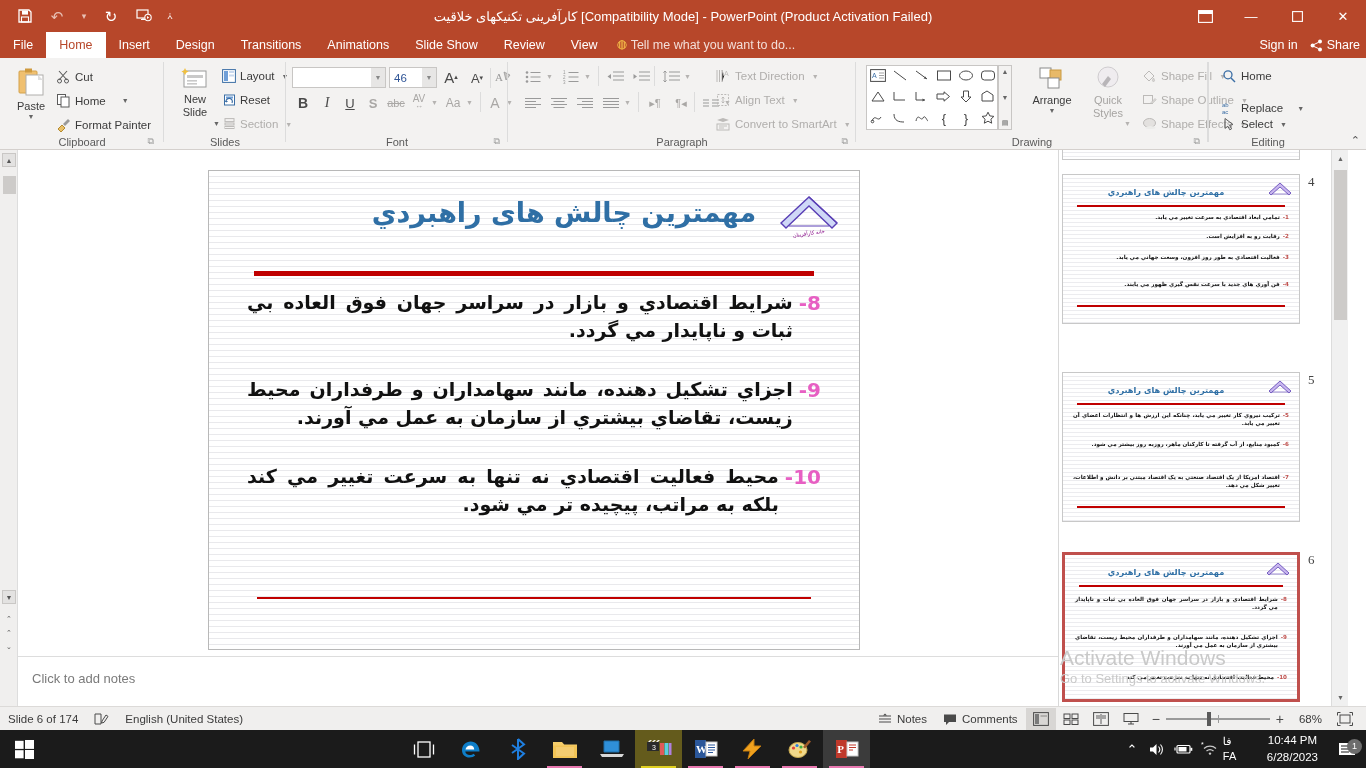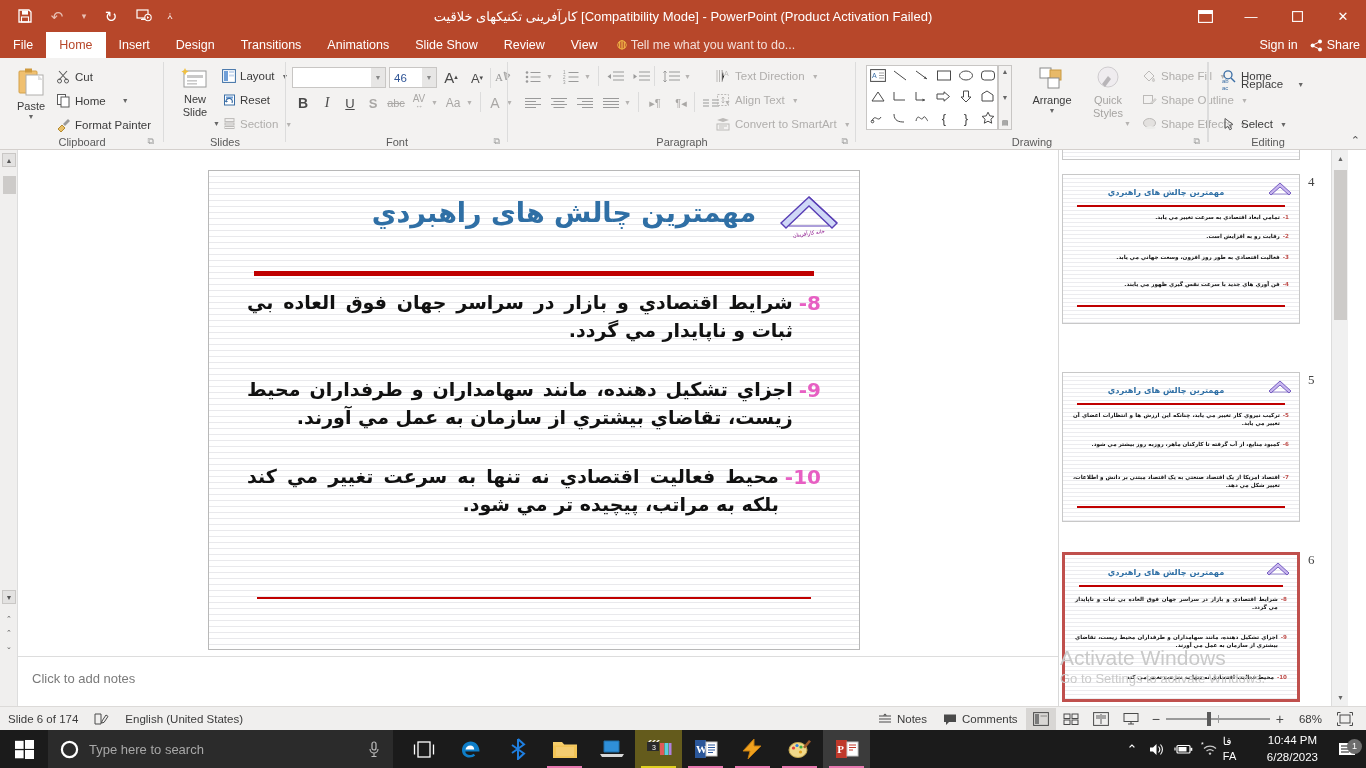--- a/index.html
+++ b/index.html
@@ -705,21 +705,21 @@
     </div>
 
     <div class="rgroup" style="left:1208px; width:158px;">
       <div class="smallitem" style="left:14px; top:11px;">
         <svg width="15" height="14" viewBox="0 0 15 14">
             <circle cx="6" cy="5.8" r="4" fill="none" stroke="#3b6ea5" stroke-width="1.3"></circle>
             <path d="M9 9l4 4" stroke="#3b6ea5" stroke-width="1.5"></path>
           </svg>
         <span>Home</span>
       </div>
-      <div class="smallitem" style="left:14px; top:19px;">
+      <div class="smallitem" style="left:14px; top:43px;">
         <svg width="15" height="14" viewBox="0 0 15 14">
             <text x="0" y="6" font-size="6" fill="#3b6ea5" font-family="Liberation Sans, sans-serif">ab</text>
             <text x="0" y="13" font-size="6" fill="#3b6ea5" font-family="Liberation Sans, sans-serif">ac</text>
           </svg>
         <span>Replace</span>
         <span class="caret" style="margin-left:10px;">▼</span>
       </div>
       <div class="smallitem" style="left:14px; top:59px;">
         <svg width="15" height="14" viewBox="0 0 15 14">
             <path d="M3 1.5l8 6-3.4.7 2 3.6-1.8 1-2-3.6-2.8 2.2z" fill="none" stroke="#5b5b5b" stroke-width="1"></path>
@@ -952,30 +952,20 @@
 
   <div class="taskbar">
     <div class="tb-start">
       <svg width="19" height="19" viewBox="0 0 19 19">
           <rect x="0" y="0.8" width="8.6" height="8.1" fill="#fff"></rect>
           <rect x="10" y="0" width="9" height="8.9" fill="#fff"></rect>
           <rect x="0" y="10.2" width="8.6" height="8.1" fill="#fff"></rect>
           <rect x="10" y="10" width="9" height="9" fill="#fff"></rect>
         </svg>
     </div>
-    <div class="tb-search">
-      <svg width="19" height="19" viewBox="0 0 19 19">
-          <circle cx="9.5" cy="9.5" r="7.6" fill="none" stroke="#fff" stroke-width="2.2"></circle>
-        </svg>
-      <span class="ph">Type here to search</span>
-      <svg width="14" height="17" viewBox="0 0 14 17" style="margin-left:auto;">
-          <rect x="5" y="1" width="4" height="8" rx="2" fill="none" stroke="#bdbdbd" stroke-width="1.2"></rect>
-          <path d="M3 8a4 4 0 008 0M7 12v3M4.5 15.5h5" stroke="#bdbdbd" stroke-width="1.1" fill="none"></path>
-        </svg>
-    </div>
     <div class="tb-icons">
       <div class="tbi">
         <svg width="22" height="17" viewBox="0 0 22 17">
             <rect x="5" y="1" width="12" height="15" fill="none" stroke="#fff" stroke-width="1.3"></rect>
             <path d="M1.5 3.5v10M20.5 3.5v10" stroke="#fff" stroke-width="1.3"></path>
           </svg>
       </div>
       <div class="tbi">
         <svg width="24" height="24" viewBox="0 0 24 24">
             <path d="M20.5 14.5c0-6-4-10-8.8-10C6.8 4.5 3 8.3 3 13.2c0 4.3 3.2 7.3 7.4 7.3 2.4 0 4.5-.8 5.8-2l-1.6-1.8c-1 .8-2.3 1.3-3.8 1.3-2.4 0-4.3-1.5-4.5-3.5z" fill="#0f7ec8"></path>

